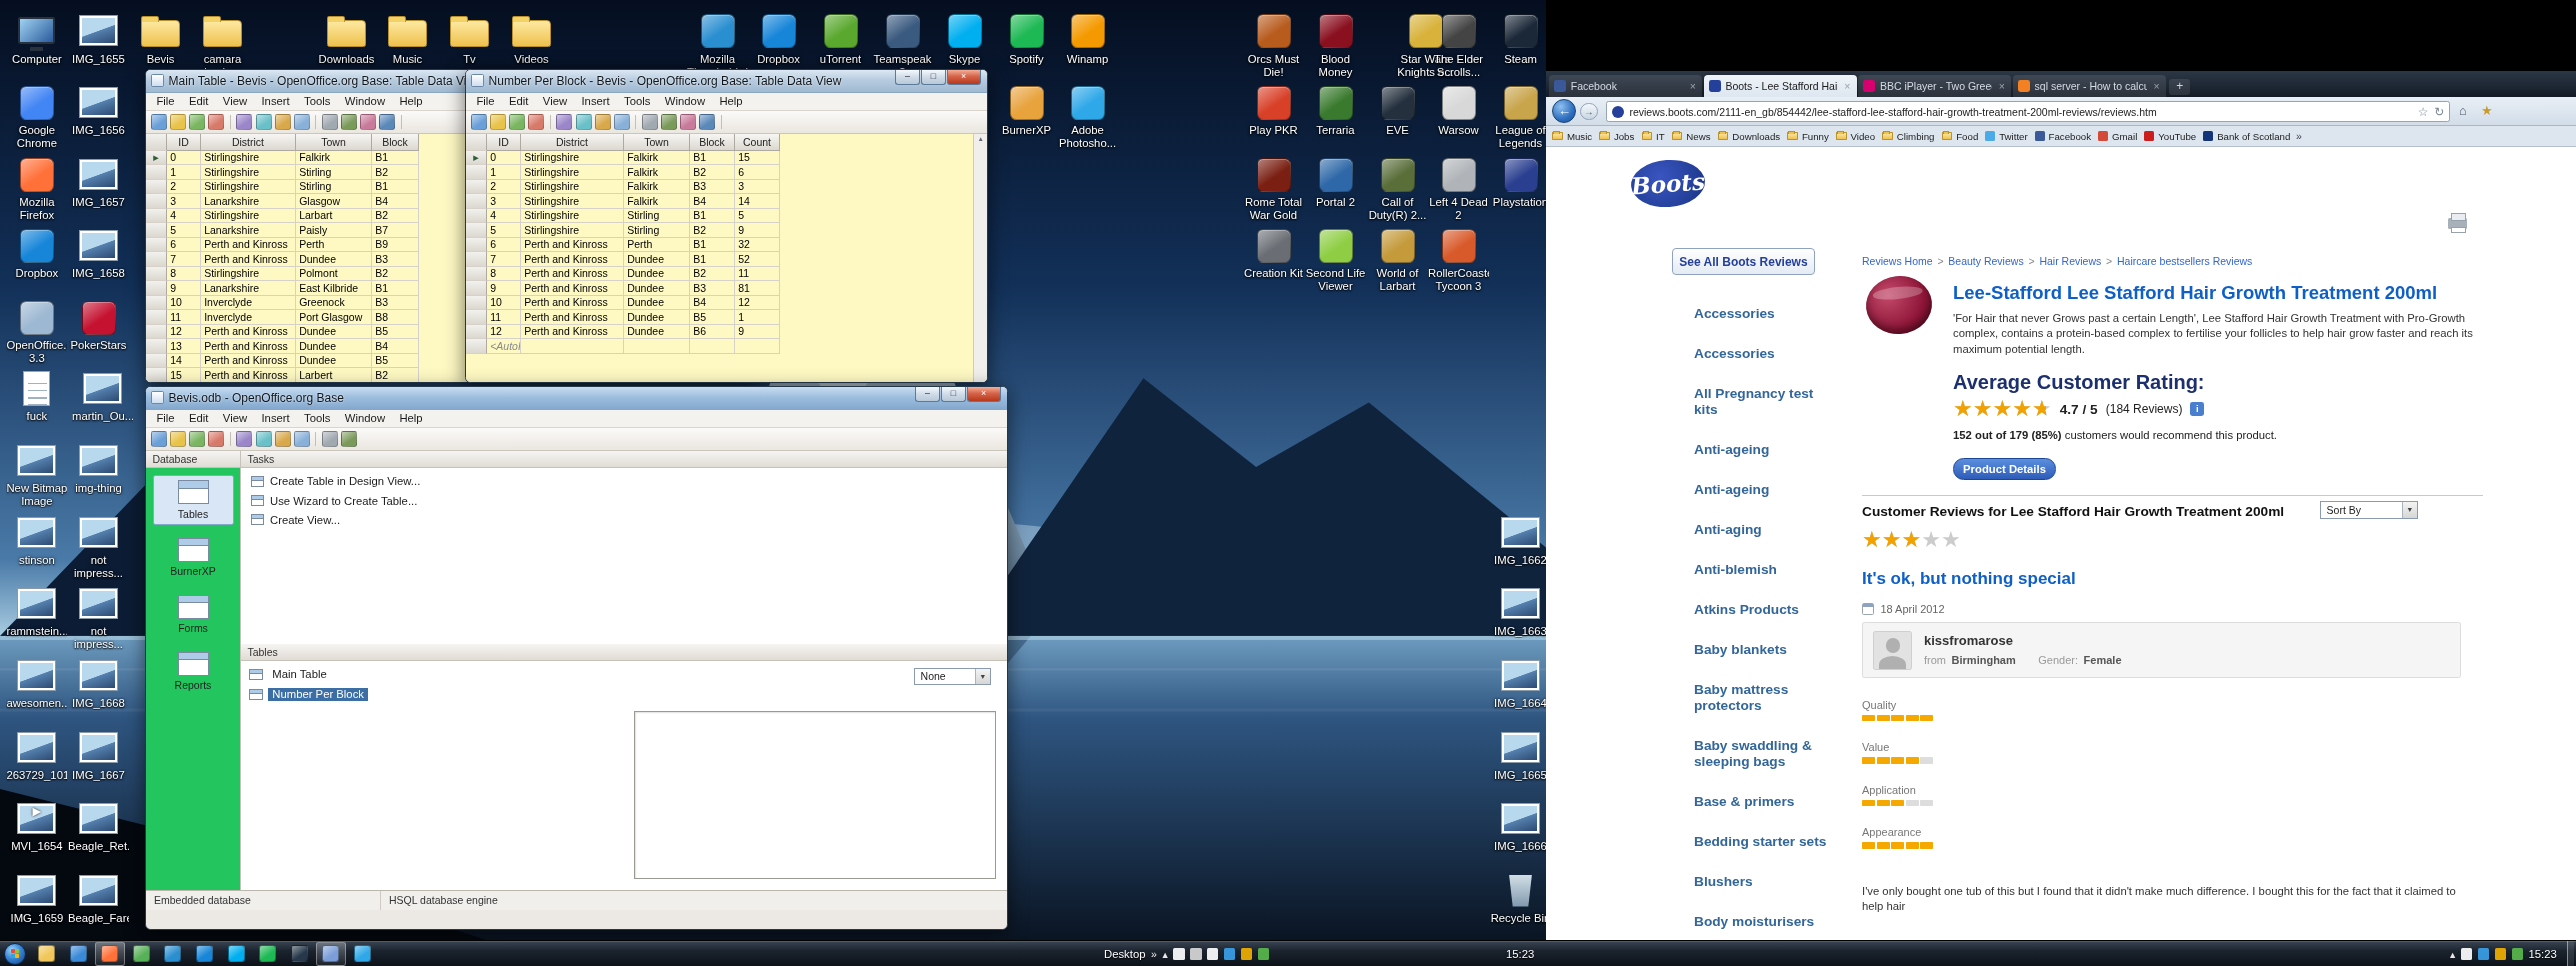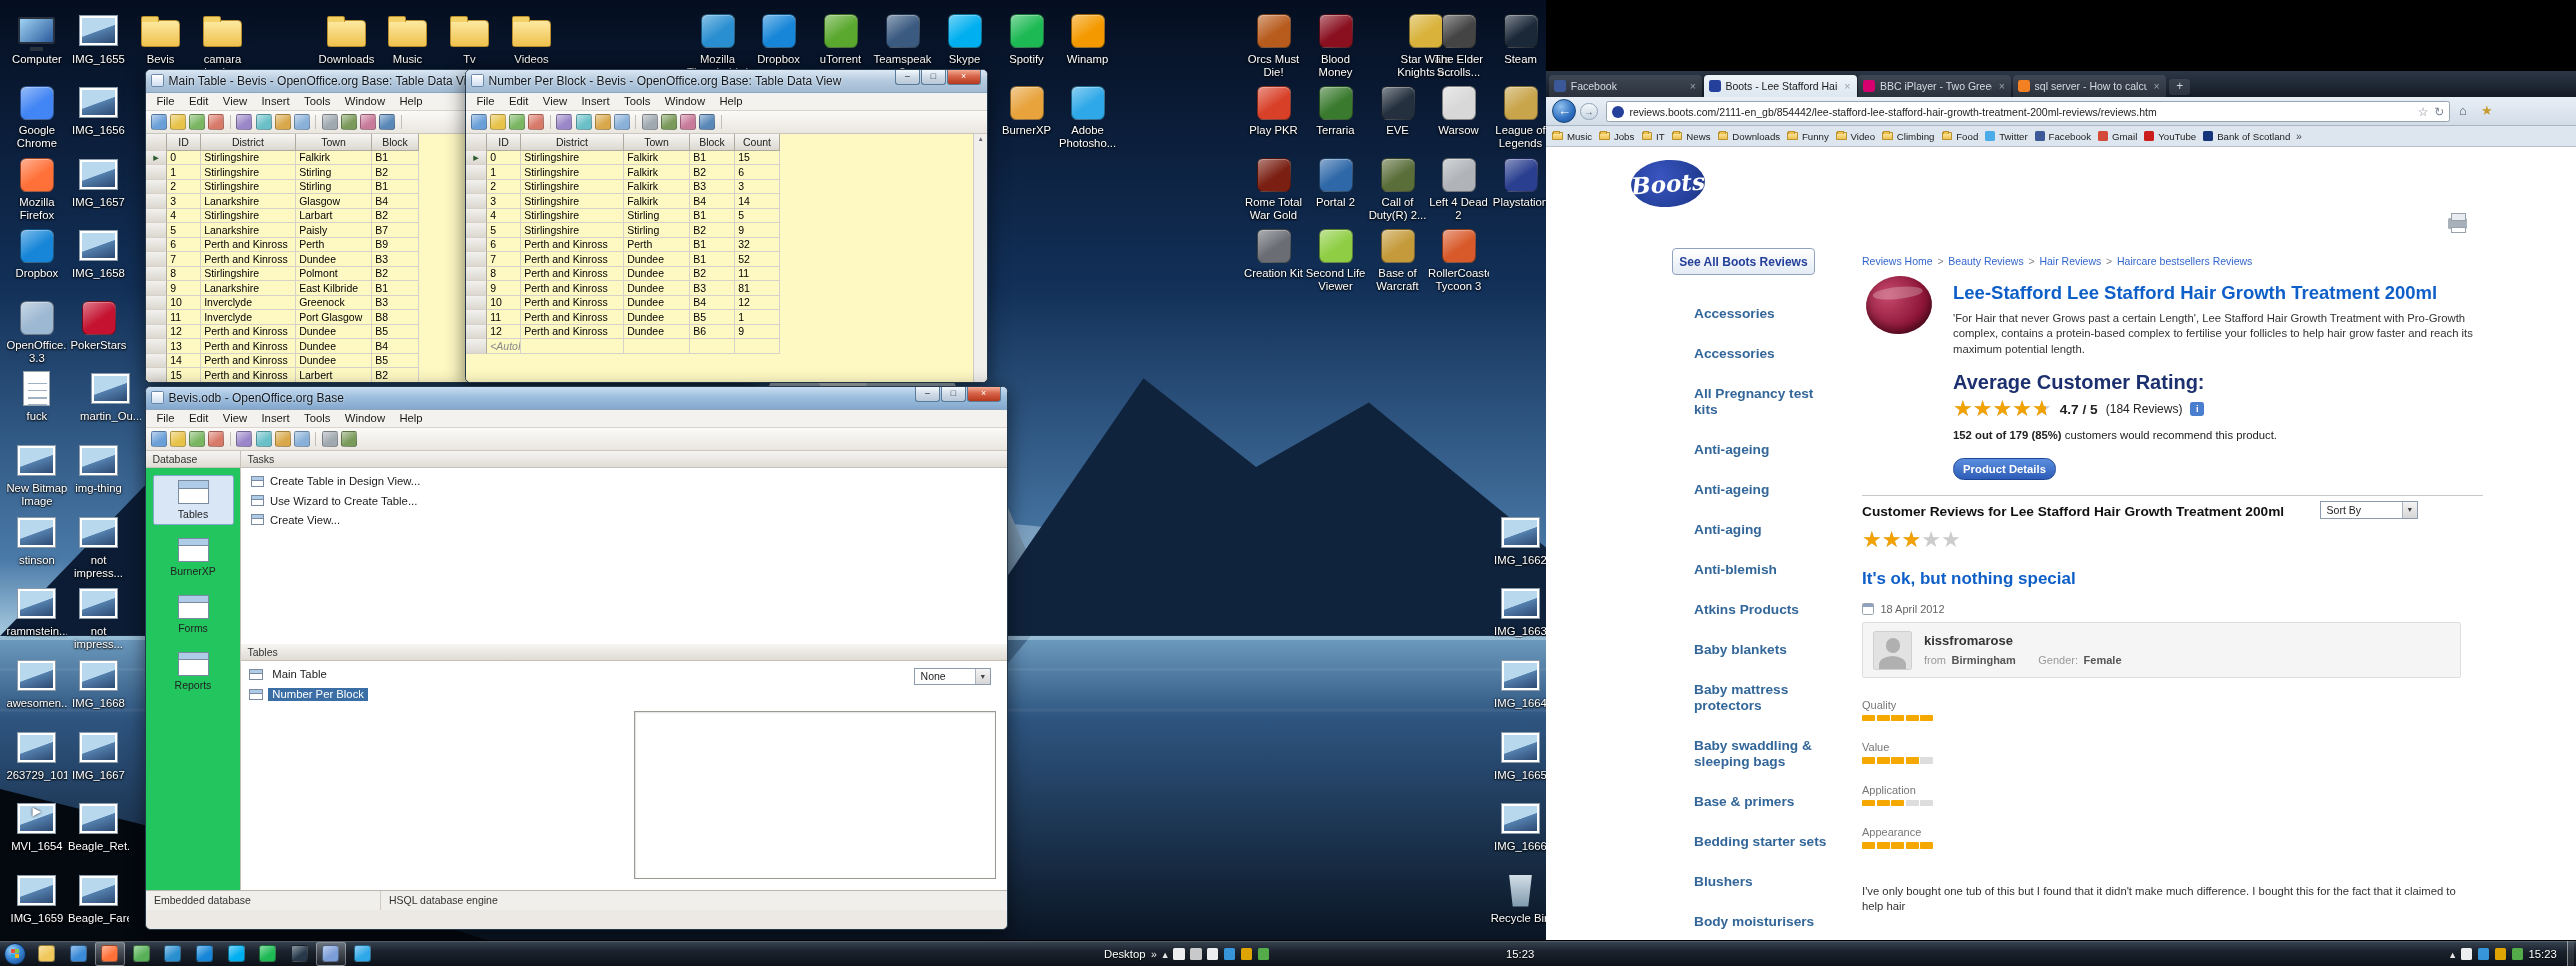--- a/index.html
+++ b/index.html
@@ -451,21 +451,21 @@
         <div class="dicon k-app" style="left: 1305px; top: 226px;">
           <div class="dicon-img">
             <div class="sq" style="background: linear-gradient(145deg, rgba(255, 255, 255, 0.45), rgba(255, 255, 255, 0) 55%), rgb(143, 206, 68);"></div>
           </div>
           <div class="dicon-label">Second Life Viewer</div>
         </div>
         <div class="dicon k-app" style="left: 1367px; top: 226px;">
           <div class="dicon-img">
             <div class="sq" style="background: linear-gradient(145deg, rgba(255, 255, 255, 0.45), rgba(255, 255, 255, 0) 55%), rgb(196, 154, 58);"></div>
           </div>
-          <div class="dicon-label">Base of Warcraft</div>
+          <div class="dicon-label">World of Larbart</div>
         </div>
         <div class="dicon k-app" style="left: 1428px; top: 226px;">
           <div class="dicon-img">
             <div class="sq" style="background: linear-gradient(145deg, rgba(255, 255, 255, 0.45), rgba(255, 255, 255, 0) 55%), rgb(216, 90, 42);"></div>
           </div>
           <div class="dicon-label">RollerCoaster Tycoon 3 P...</div>
         </div>
         <div class="dicon k-app" style="left: 6.4px; top: 298px;">
           <div class="dicon-img">
             <div class="sq" style="background: linear-gradient(145deg, rgba(255, 255, 255, 0.45), rgba(255, 255, 255, 0) 55%), rgb(157, 184, 210);"></div>
@@ -477,21 +477,21 @@
             <div class="sq" style="background: linear-gradient(145deg, rgba(255, 255, 255, 0.45), rgba(255, 255, 255, 0) 55%), rgb(196, 18, 48);"></div>
           </div>
           <div class="dicon-label">PokerStars</div>
         </div>
         <div class="dicon k-file" style="left: 6.4px; top: 369px;">
           <div class="dicon-img">
             <div class="sq"></div>
           </div>
           <div class="dicon-label">fuck</div>
         </div>
-        <div class="dicon k-photo" style="left: 80px; top: 369px;">
+        <div class="dicon k-photo" style="left: 72px; top: 369px;">
           <div class="dicon-img">
             <div class="sq"></div>
           </div>
           <div class="dicon-label">martin_Ou...</div>
         </div>
         <div class="dicon k-photo" style="left: 6.4px; top: 441px;">
           <div class="dicon-img">
             <div class="sq"></div>
           </div>
           <div class="dicon-label">New Bitmap Image</div>

